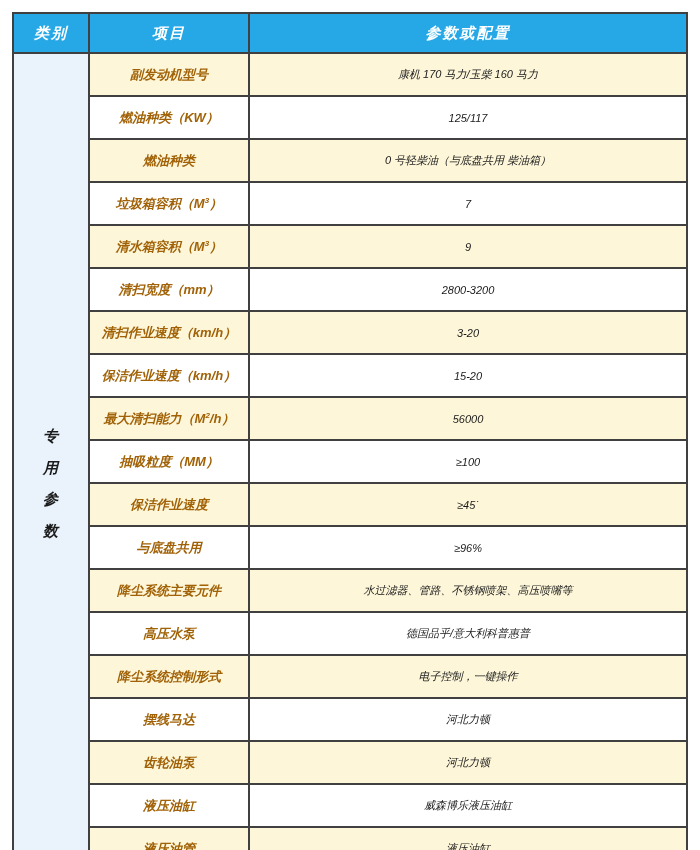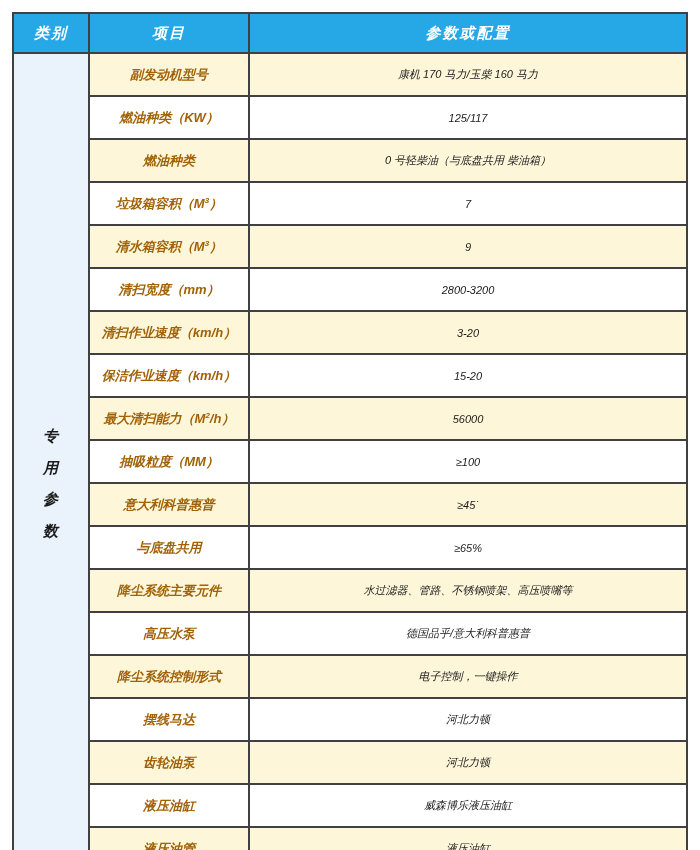--- a/index.html
+++ b/index.html
@@ -140,26 +140,26 @@
       </tr>
       <tr class="odd">
         <td class="item">最大清扫能力（M<sup>2</sup>/h）</td>
         <td class="val">56000</td>
       </tr>
       <tr class="even">
         <td class="item">抽吸粒度（MM）</td>
         <td class="val">≥100</td>
       </tr>
       <tr class="odd">
-        <td class="item">意大利科普惠普</td>
+        <td class="item">保洁作业速度</td>
         <td class="val">≥45˙</td>
       </tr>
       <tr class="even">
         <td class="item">与底盘共用</td>
-        <td class="val">≥65%</td>
+        <td class="val">≥96%</td>
       </tr>
       <tr class="odd">
         <td class="item">降尘系统主要元件</td>
         <td class="val">水过滤器、管路、不锈钢喷架、高压喷嘴等</td>
       </tr>
       <tr class="even">
         <td class="item">高压水泵</td>
         <td class="val">德国品乎/意大利科普惠普</td>
       </tr>
       <tr class="odd">

